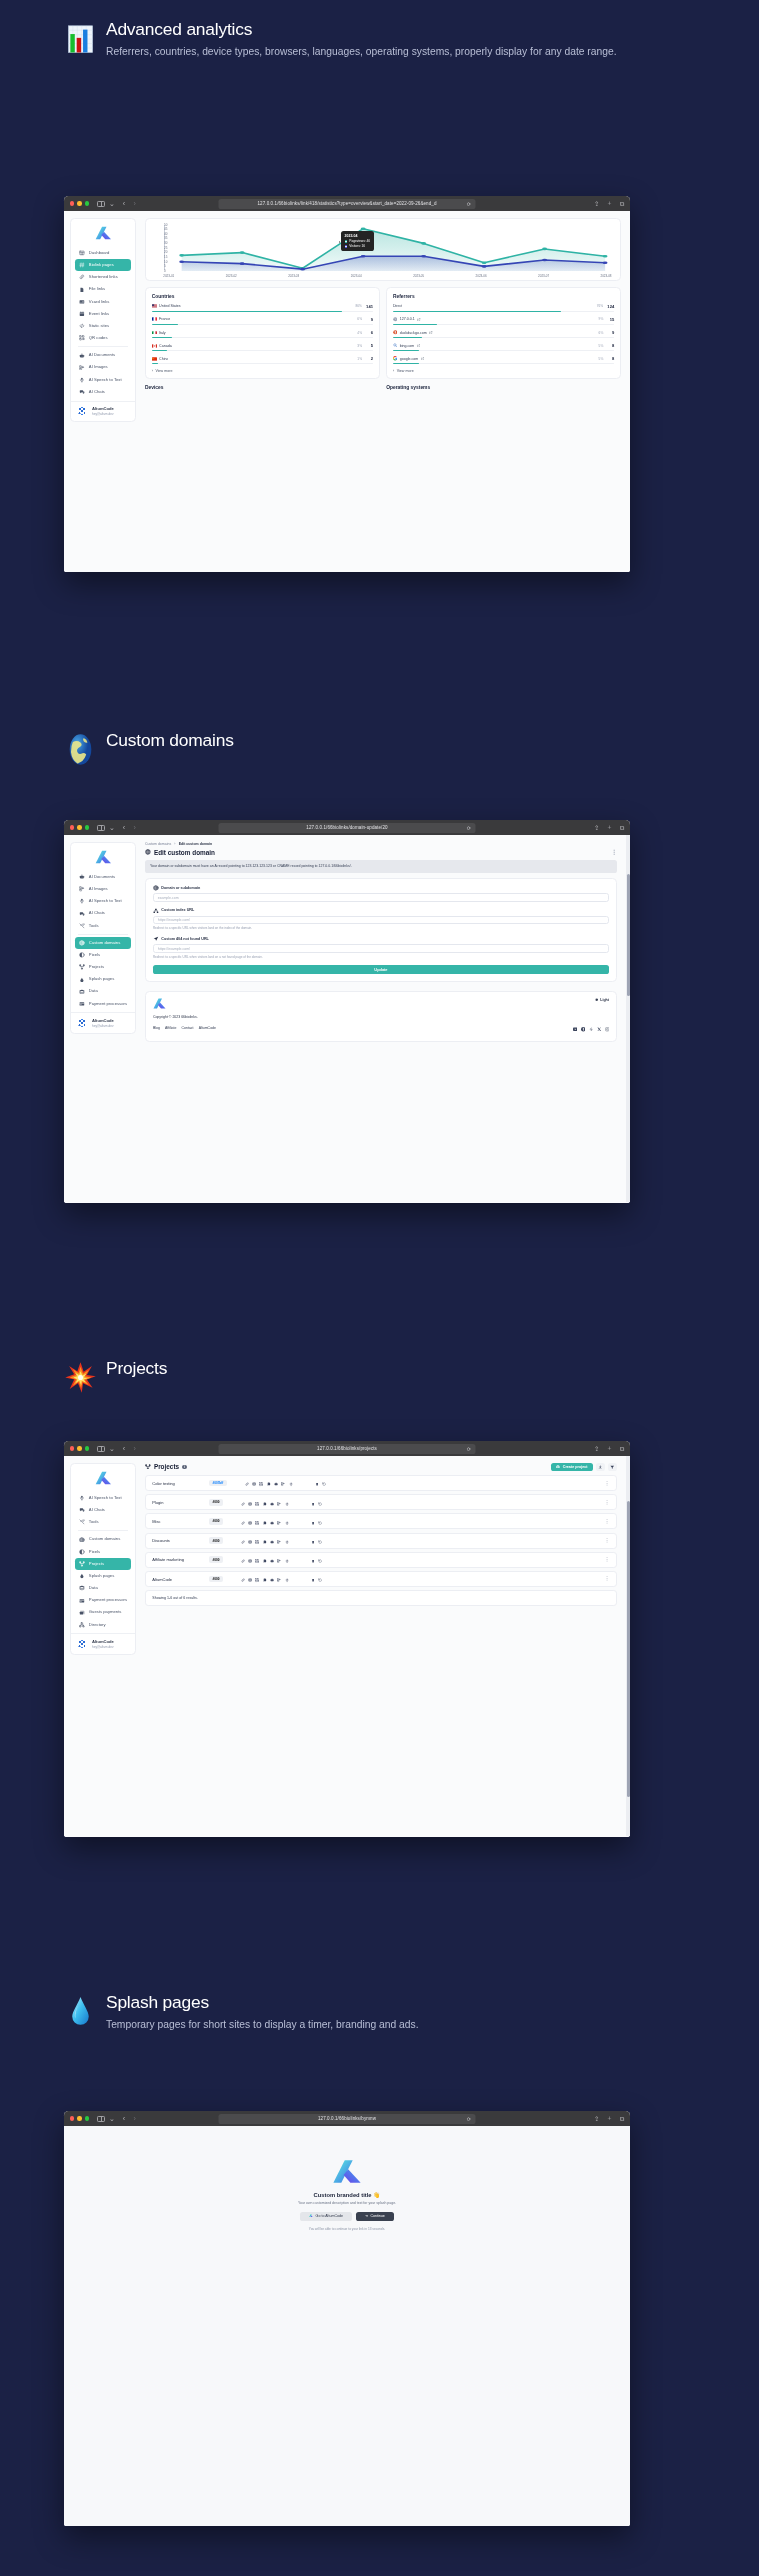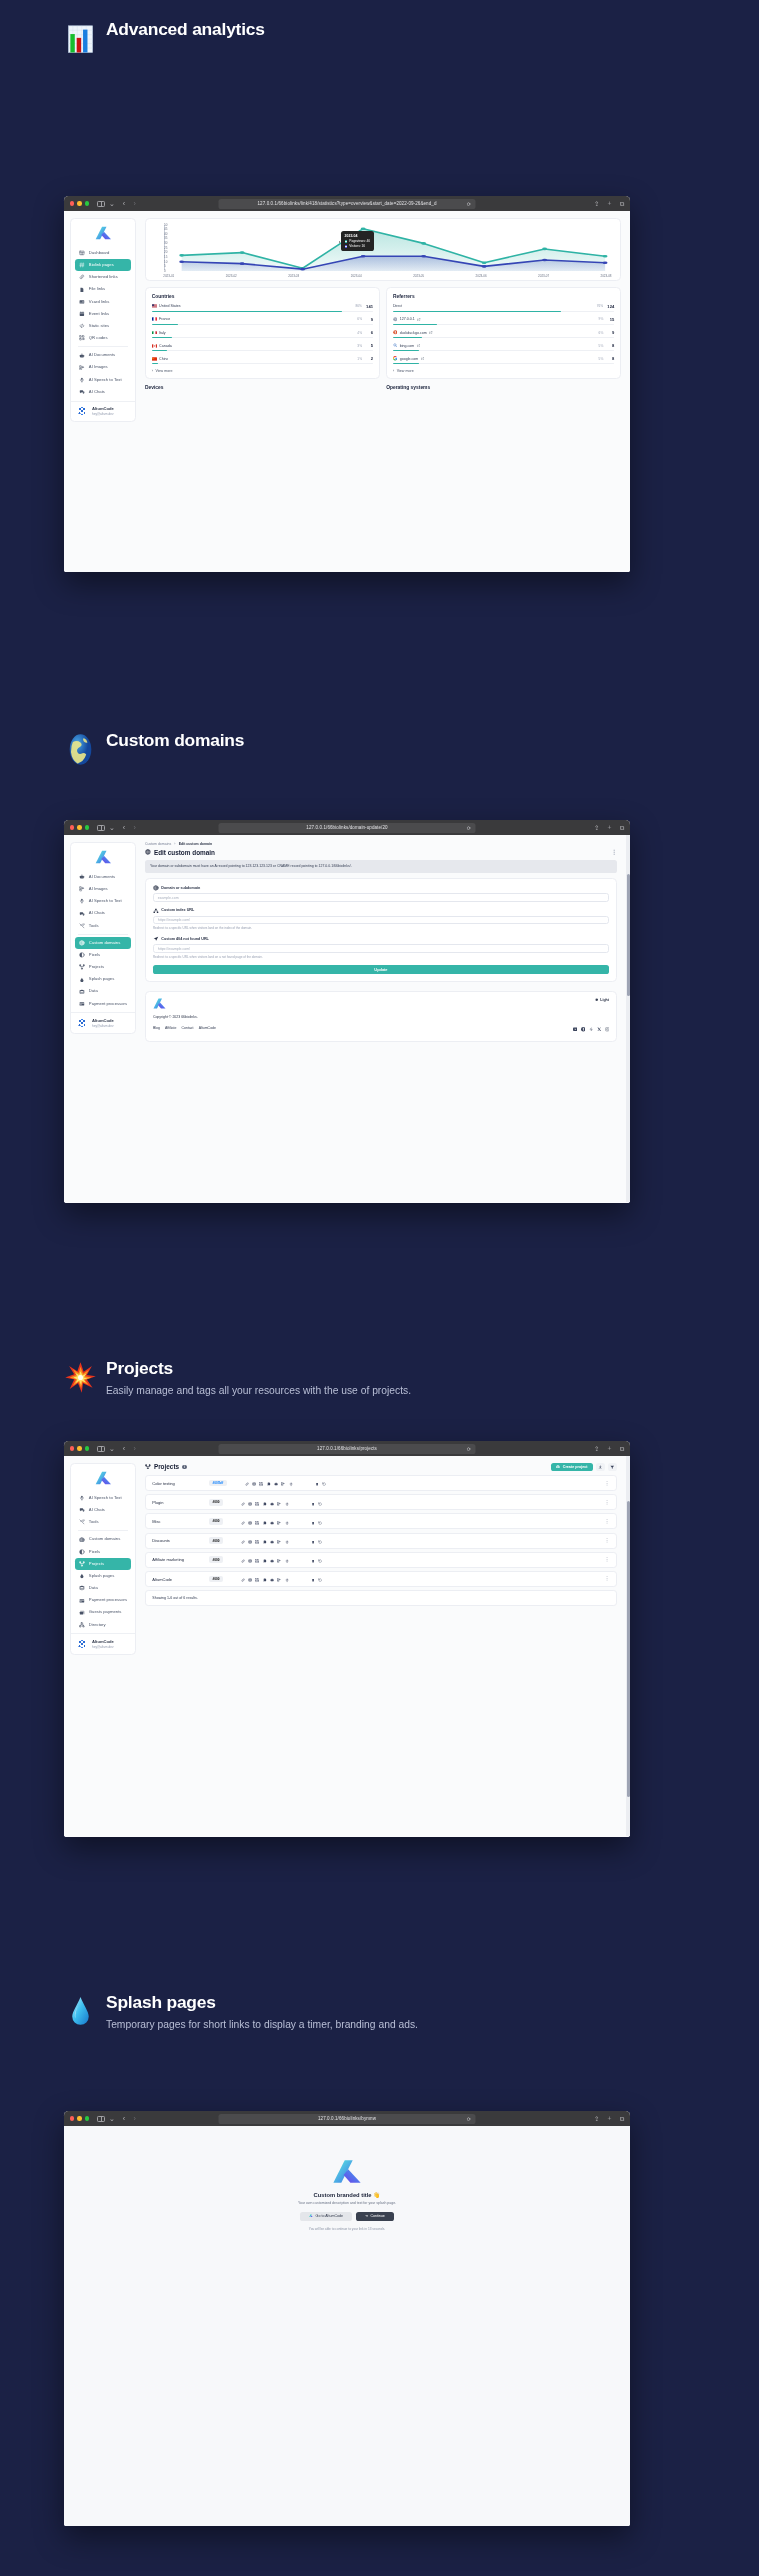--- a/index.html
+++ b/index.html
@@ -10,21 +10,21 @@
     -webkit-font-smoothing: antialiased;
   }
   body { width: 759px; height: 2576px; position: relative; overflow: hidden; }
 
   
   .feature { position: absolute; left: 0; width: 759px; }
   .feat-head { display: flex; align-items: flex-start; gap: 9px; padding-left: 64px; padding-right: 58px; }
   .feat-emoji { width: 33px; height: 33px; flex: 0 0 33px; position: relative; margin-top: 2.6px; }
   .feat-txt { flex: 1; }
   .feat-title {
-    font-size: 17.4px; font-weight: 700; color: #ffffff; letter-spacing: -0.2px;
+    font-size: 17.4px; font-weight: 400; color: #ffffff; letter-spacing: -0.2px;
     line-height: 1.15; margin-bottom: 5.1px;
   }
   .feat-sub {
     font-size: 10.3px; color: #b9bfd6; line-height: 1.62; font-weight: 400; max-width: 579px;
   }
 
   
   .browser {
     position: absolute; border-radius: 4.5px 4.5px 2.6px 2.6px; overflow: hidden;
     box-shadow: 0 11.6px 30px rgba(0,0,0,.45);
@@ -231,20 +231,21 @@
         <g stroke="#cfdcea" stroke-width=".6">
           <path d="M7 13h38M7 20h38M7 27h38M7 34h38M7 41h38M14 6v42M21 6v42M28 6v42M35 6v42"></path>
         </g>
         <rect x="10" y="19" width="7" height="29" fill="#17bd2e"></rect>
         <rect x="20" y="25" width="7" height="23" fill="#cc1111"></rect>
         <rect x="30" y="12" width="7" height="36" fill="#1a7ee0"></rect>
       </svg>
     </div>
     <div class="feat-txt">
       <div class="feat-title">Advanced analytics</div>
+      <div class="feat-sub">Referrers, countries, device types, browsers, languages, operating systems, properly display for any date range.</div>
     </div>
   </div>
 </div>
 
 <div class="browser" style="left:64px; top:196px; width:566px; height:376px;">
   <div class="bar">
     <div class="dots">
       <span class="dot r"></span>
       <span class="dot y"></span>
       <span class="dot g"></span>
@@ -997,21 +998,20 @@
     <div class="feat-emoji">
       <svg width="33" height="33" viewBox="0 0 52 52">
         <path d="M26 2 L31 17 L44 8 L36 22 L50 24 L36 29 L45 42 L30 35 L28 50 L22 35 L9 44 L16 29 L2 26 L16 21 L8 8 L21 16 Z" fill="#e8341c"></path>
         <path d="M26 9 L30 20 L39 14 L33 24 L43 26 L33 30 L39 38 L29 33 L27 43 L23 33 L14 39 L19 29 L9 26 L19 22 L14 13 L23 19 Z" fill="#f79421"></path>
         <path d="M26 16 L29 23 L35 20 L31 26 L37 27 L31 29 L34 34 L28 31 L27 38 L24 31 L18 35 L21 29 L15 26 L21 24 L18 19 L24 22 Z" fill="#ffe46b"></path>
         <circle cx="26" cy="26" r="4" fill="#fffdf0"></circle>
       </svg>
     </div>
     <div class="feat-txt">
       <div class="feat-title">Projects</div>
-      <div class="feat-sub">Easily manage and tags all your resources with the use of projects.</div>
     </div>
   </div>
 </div>
 
 <div class="browser" style="left:64px; top:1441px; width:566px; height:396px;">
   <div class="bar">
     <div class="dots">
       <span class="dot r"></span>
       <span class="dot y"></span>
       <span class="dot g"></span>
@@ -1514,21 +1514,21 @@
               <stop offset=".45" stop-color="#3fc0f0"></stop>
               <stop offset="1" stop-color="#1577cc"></stop>
         </linearGradient>
           </defs>
         <path d="M26 3 C21 16 13 26 13 34 a13 13 0 0 0 26 0 C39 26 31 16 26 3z" fill="url(#dp)"></path>
         <path d="M22 16 C19 23 17 28 17 32 c0 2 .5 4 1.5 5 C17 32 19 24 22 16z" fill="#ffffff" opacity=".55"></path>
       </svg>
     </div>
     <div class="feat-txt">
       <div class="feat-title">Splash pages</div>
-      <div class="feat-sub">Temporary pages for short links to display a timer, branding and ads.</div>
+      <div class="feat-sub">Temporary pages for short sites to display a timer, branding and ads.</div>
     </div>
   </div>
 </div>
 
 <div class="browser" style="left:64px; top:2111px; width:566px; height:415px;">
   <div class="bar">
     <div class="dots">
       <span class="dot r"></span>
       <span class="dot y"></span>
       <span class="dot g"></span>

